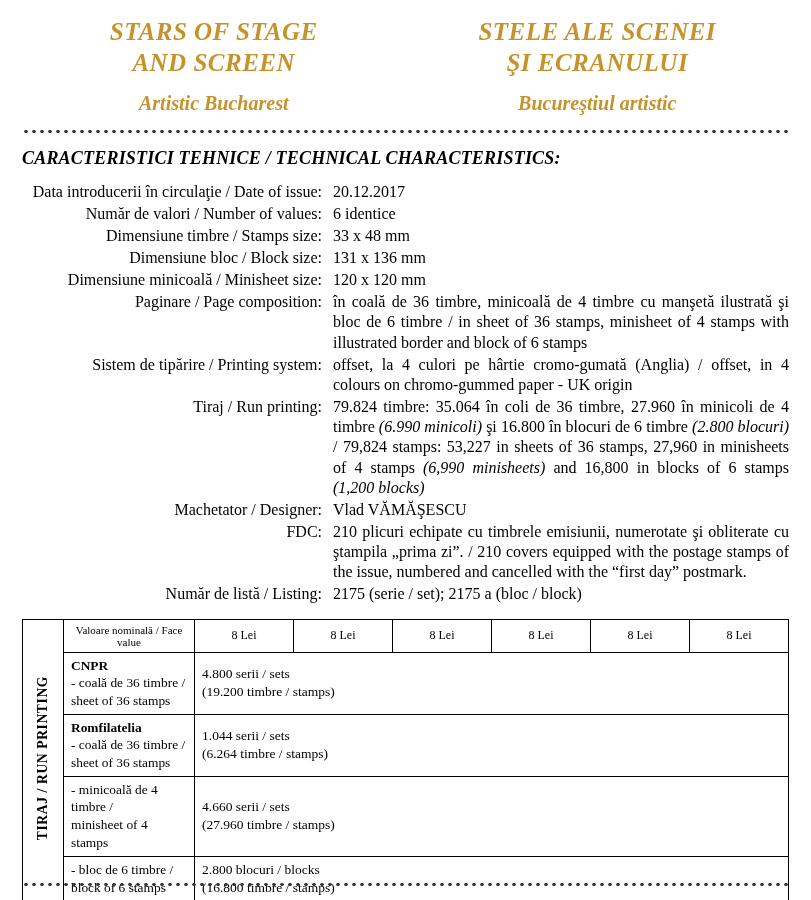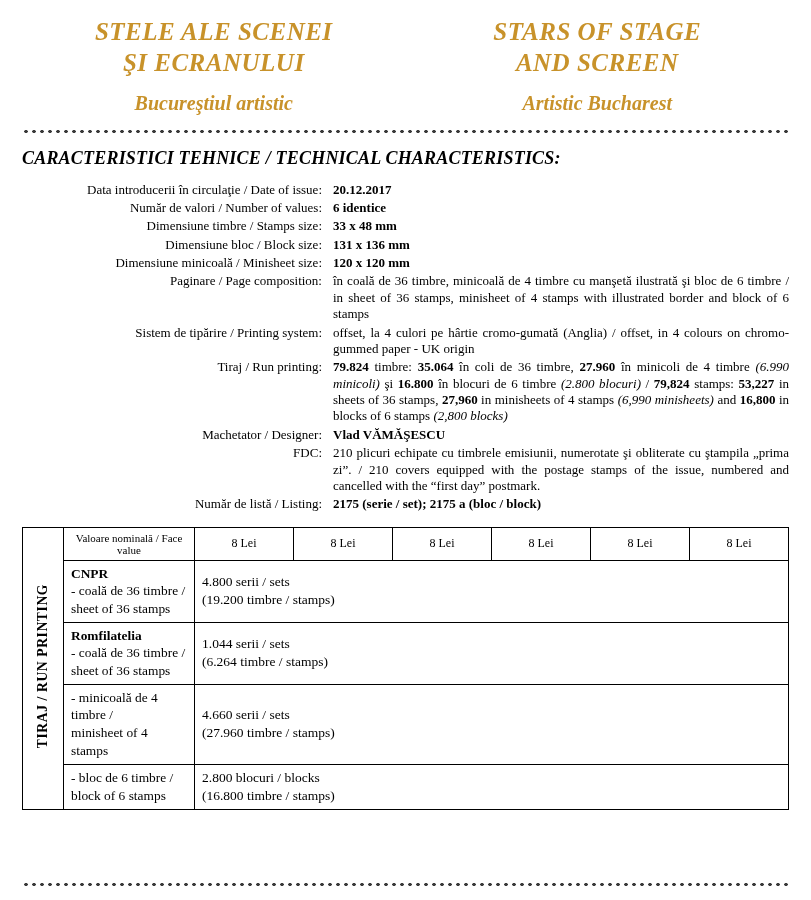--- a/index.html
+++ b/index.html
@@ -66,38 +66,38 @@
     font-weight: bold;
     font-size: 18px;
     margin: 13px 0 12px 0;
     letter-spacing: 0.2px;
   }
 
   
   .specs {
     width: 100%;
     border-collapse: collapse;
-    font-size: 13px;
+    font-size: 16px;
   }
   .specs td {
     vertical-align: top;
     padding: 1px 0;
     line-height: 1.26;
   }
   .specs td.label {
     text-align: right;
     white-space: nowrap;
     width: 300px;
     padding-right: 9px;
   }
   .specs td.value {
     text-align: justify;
     padding-left: 2px;
   }
-  .b { font-weight: bold; }
+  .b { font-weight: normal; }
   .i { font-style: italic; }
 
   
   .run-table-wrap {
     margin-top: 13px;
   }
   table.run {
     border-collapse: collapse;
     width: 767px;
     table-layout: fixed;
@@ -155,28 +155,28 @@
     bottom: 12px;
   }
 </style>
 </head>
 <body>
 
 <div class="page">
 
   <div class="header">
     <div class="header-col">
+      <div class="title-main">STARS OF STAGE</div>
+      <div class="title-main">AND SCREEN</div>
+      <div class="title-sub">Artistic Bucharest</div>
+    </div>
+    <div class="header-col">
       <div class="title-main">STELE ALE SCENEI</div>
       <div class="title-main">ŞI ECRANULUI</div>
       <div class="title-sub">Bucureştiul artistic</div>
-    </div>
-    <div class="header-col">
-      <div class="title-main">STARS OF STAGE</div>
-      <div class="title-main">AND SCREEN</div>
-      <div class="title-sub">Artistic Bucharest</div>
     </div>
   </div>
 
   <div class="dotted-rule"></div>
 
   <div class="section-heading">CARACTERISTICI TEHNICE / TECHNICAL CHARACTERISTICS:</div>
 
   <table class="specs">
     <tbody>
         <tr>
@@ -207,21 +207,21 @@
       <td class="label">Sistem de tipărire / Printing system:</td>
       <td class="value">offset, la 4 culori pe hârtie cromo-gumată (Anglia) / offset, in 4 colours on chromo-gummed paper - UK origin</td>
     </tr>
     <tr>
       <td class="label">Tiraj / Run printing:</td>
       <td class="value">
         <span class="b">79.824</span><span> timbre: </span><span class="b">35.064</span><span> în coli de 36 timbre, </span><span class="b">27.960</span><span> în minicoli</span>
         <span>de 4 timbre </span><span class="i">(6.990 minicoli)</span><span> şi </span><span class="b">16.800</span><span> în blocuri de 6 timbre</span>
         <span class="i">(2.800 blocuri)</span><span> / </span><span class="b">79,824</span><span> stamps: </span><span class="b">53,227</span><span> in sheets of 36 stamps,</span>
         <span class="b">27,960</span><span> in minisheets of 4 stamps </span><span class="i">(6,990 minisheets)</span><span> and </span><span class="b">16,800</span>
-        <span>in blocks of 6 stamps </span><span class="i">(2,800 blocks)</span>
+        <span>in blocks of 6 stamps </span><span class="i">(1,200 blocks)</span>
       </td>
     </tr>
     <tr>
       <td class="label">Machetator / Designer:</td>
       <td class="value b">Vlad VĂMĂŞESCU</td>
     </tr>
     <tr>
       <td class="label">FDC:</td>
       <td class="value">210 plicuri echipate cu timbrele emisiunii, numerotate şi obliterate cu ştampila „prima zi”. / 210 covers equipped with the postage stamps of the issue, numbered and cancelled with the “first day” postmark.</td>
     </tr>

